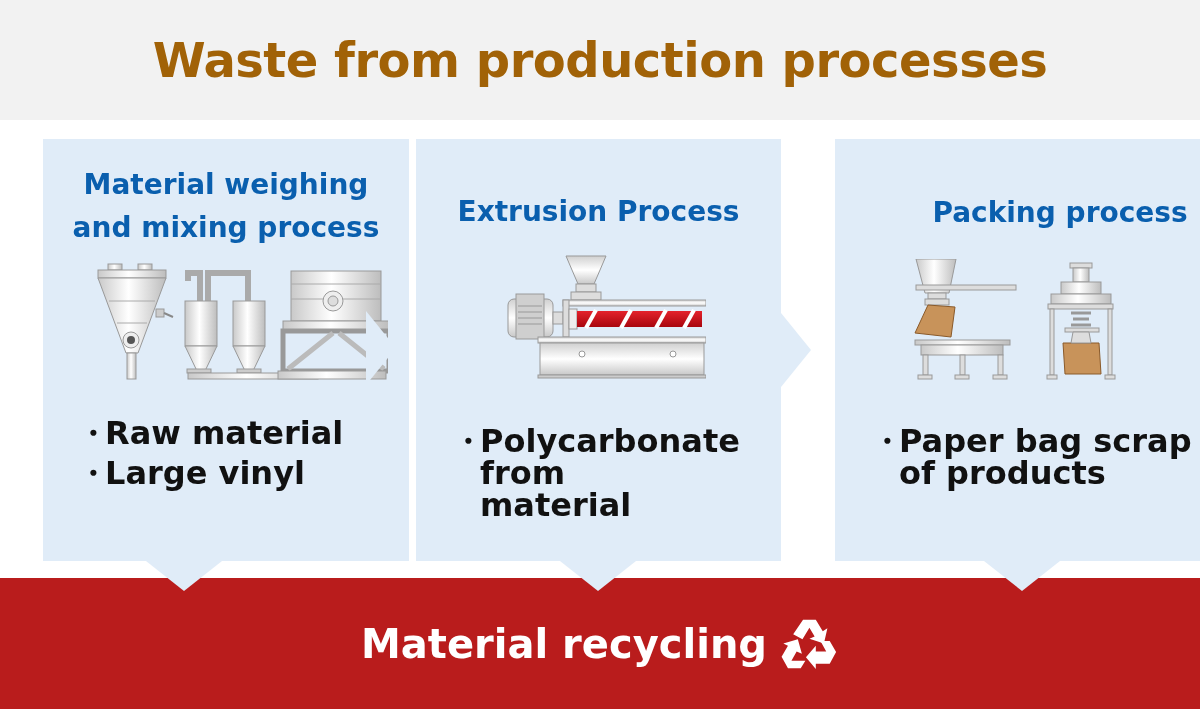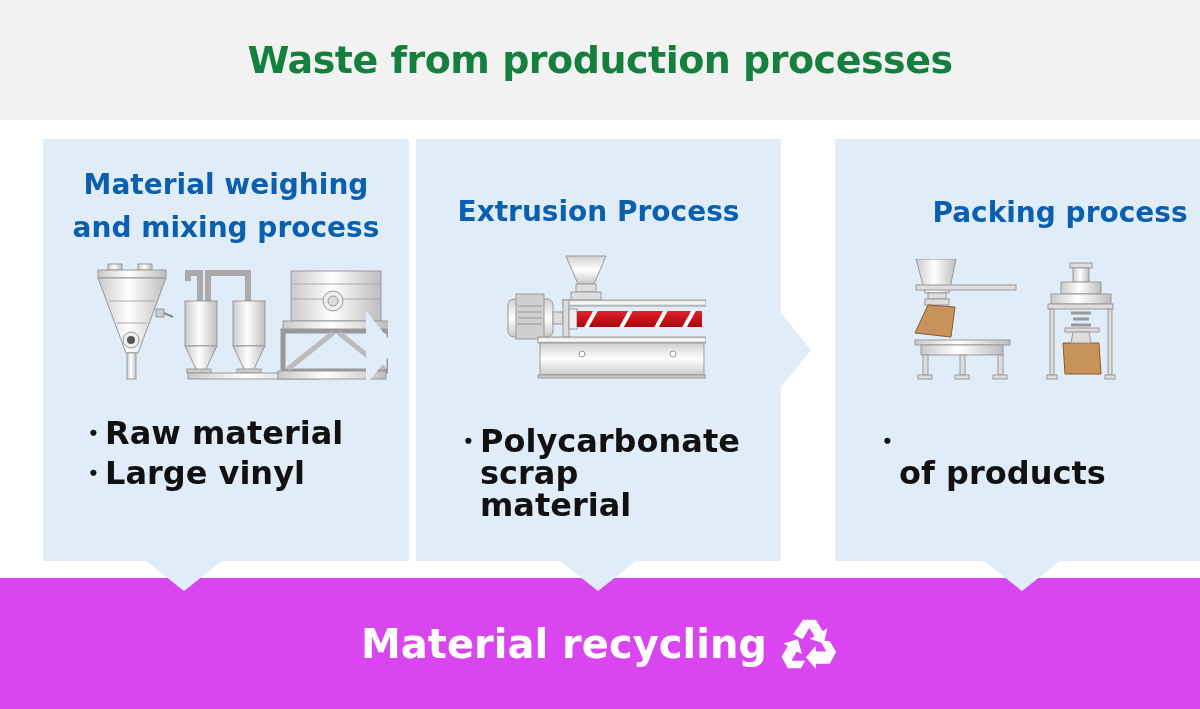--- a/index.html
+++ b/index.html
@@ -1,36 +1,36 @@
 <!DOCTYPE html>
 <html><head>
 <meta charset="utf-8">
 <style>
   html, body { margin:0; padding:0; }
   body { width:1200px; height:709px; position:relative; overflow:hidden; background:#ffffff;
          font-family:"DejaVu Sans", sans-serif; }
   .header { position:absolute; left:0; top:0; width:1200px; height:120px; background:#f2f2f2;
             display:flex; align-items:center; justify-content:center; }
-  .header h1 { margin:0; font-size:38px; font-weight:bold; color:#15803d; letter-spacing:-0.5px; }
+  .header h1 { margin:0; font-size:48px; font-weight:bold; color:#a16207; letter-spacing:-0.5px; }
   .panel { position:absolute; top:139px; height:422px; background:#e0ecf8; }
   .p1 { left:0; width:366px;margin-left:43px; }
   .p2 { left:416px; width:365px; }
   .p3 { left:835px; width:422px;padding-left:28px; }
   .arrow-right { position:absolute; width:0; height:0; border-top:37px solid transparent;
                  border-bottom:37px solid transparent; border-left:30px solid #e0ecf8; }
   .arrow-down { position:absolute; width:0; height:0; border-left:38px solid transparent;
                 border-right:38px solid transparent; border-top:30px solid #e0ecf8; z-index:3; }
   .ptitle { position:absolute; left:0; right:0; text-align:center; color:#0a5fae; font-weight:bold;
             font-size:28px; line-height:43px; }
   .bullets { position:absolute; list-style:none; margin:0; padding:0; color:#111; font-weight:bold;
              font-size:32px; line-height:32px; }
   .bullets li { position:relative; padding-left:20px; margin-bottom:8px; }
   .bullets li::before { content:"・"; position:absolute; left:-8px; top:0; }
   .illus { position:absolute; }
-  .footer { position:absolute; left:0; top:578px; width:1200px; height:131px; background:#d946ef;
+  .footer { position:absolute; left:0; top:578px; width:1200px; height:131px; background:#b91c1c;
             display:flex; align-items:center; justify-content:center; }
   .footer span { color:#fff; font-weight:bold; font-size:40px; }
   .recycle { margin-left:14px; width:58px; height:58px; }
 </style>
 </head>
 <body>
 
 <div class="header">
   <h1>Waste from production processes</h1>
 </div>
@@ -129,21 +129,21 @@
     <line x1="150" y1="74" x2="160" y2="56" stroke="#fff" stroke-width="4"></line>
     <line x1="178" y1="74" x2="188" y2="56" stroke="#fff" stroke-width="4"></line>
     <rect x="32" y="83" width="168" height="6" fill="url(#met2)" stroke="#999"></rect>
     <rect x="34" y="89" width="164" height="32" fill="url(#met2)" stroke="#999"></rect>
     <circle cx="76" cy="100" r="3" fill="#fff" stroke="#999"></circle>
     <circle cx="167" cy="100" r="3" fill="#fff" stroke="#999"></circle>
     <rect x="32" y="121" width="168" height="3" fill="#ccc" stroke="#999"></rect>
   </svg>
   <ul class="bullets" style="left:44px; top:286px;">
     <li>
-      <span>Polycarbonate scrap</span><br>
+      <span>Polycarbonate from</span><br>
       <span>material</span>
     </li>
   </ul>
 </div>
 <div class="arrow-right" style="left:781px; top:313px;"></div>
 <div class="arrow-down" style="left:560px; top:561px;"></div>
 
 <div class="panel p3">
   <div class="ptitle" style="top:52px;">
     <div>Packing process</div>
@@ -180,21 +180,21 @@
     <rect x="195" y="50" width="4" height="66" fill="#ddd" stroke="#999"></rect>
     <path d="M158 54 h20 M160 60 h16 M158 66 h20" stroke="#999" stroke-width="3"></path>
     <rect x="152" y="69" width="34" height="4" fill="#ddd" stroke="#999"></rect>
     <polygon points="150,84 186,84 188,115 152,115" fill="#c8935a" stroke="#8a5a2a"></polygon>
     <polygon points="160,73 176,73 178,84 158,84" fill="#ddd" stroke="#999"></polygon>
     <rect x="134" y="116" width="10" height="4" fill="#ddd" stroke="#999"></rect>
     <rect x="192" y="116" width="10" height="4" fill="#ddd" stroke="#999"></rect>
   </svg>
   <ul class="bullets" style="left:44px; top:286px;">
     <li>
-      <br>
+      <span>Paper bag scrap</span><br>
       <span>of products</span>
     </li>
   </ul>
 </div>
 <div class="arrow-down" style="left:984px; top:561px;"></div>
 
 <div class="footer">
   <span>Material recycling</span>
   <svg class="recycle" viewBox="0 0 100 100">
     <g fill="#ffffff">

